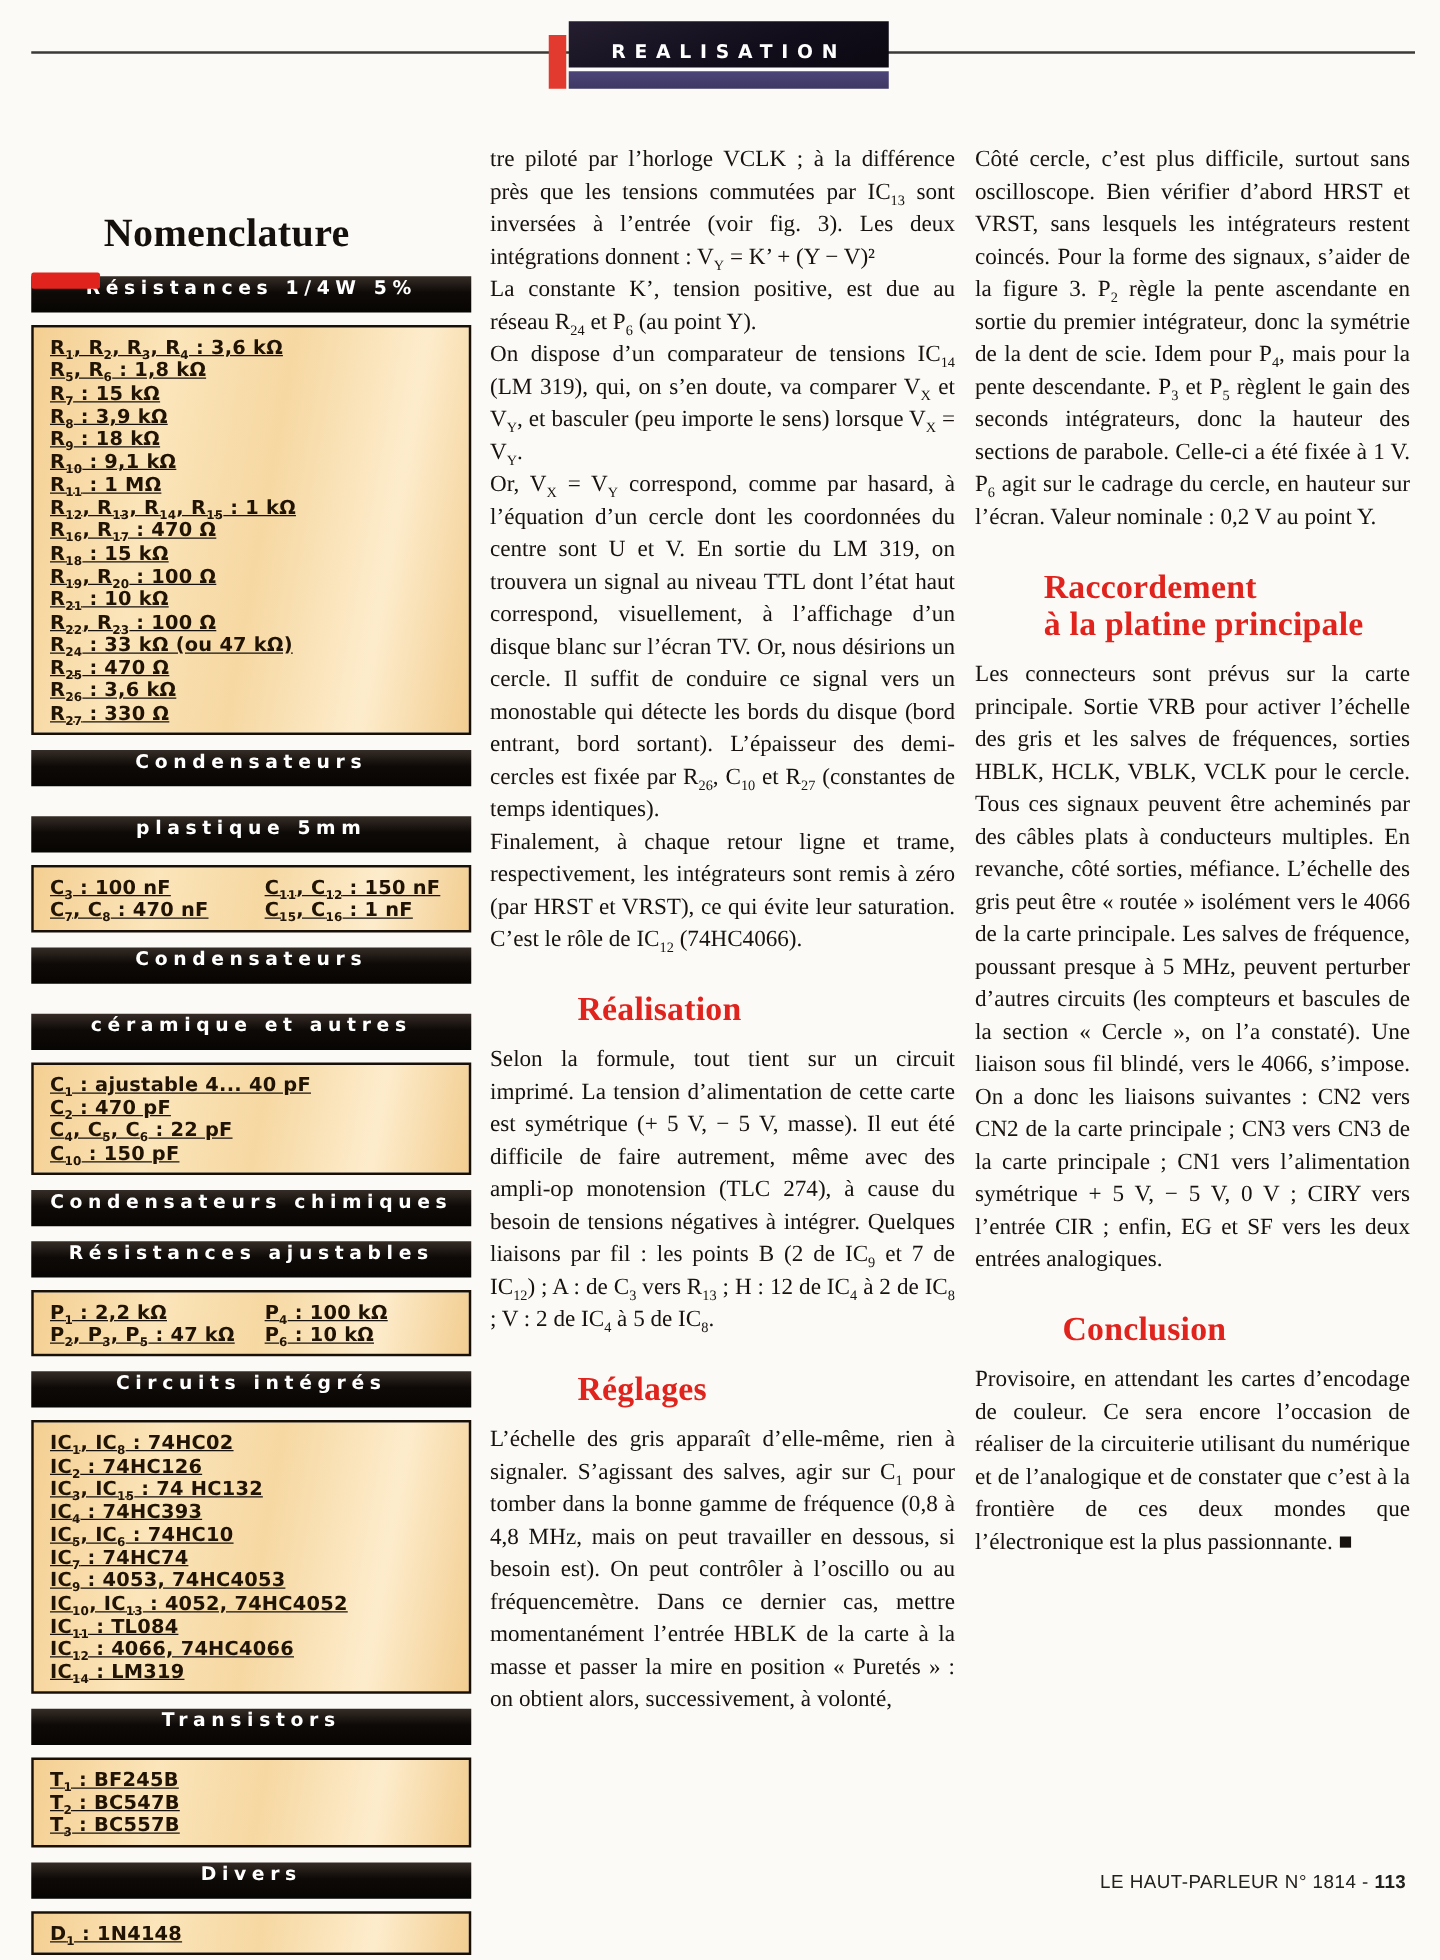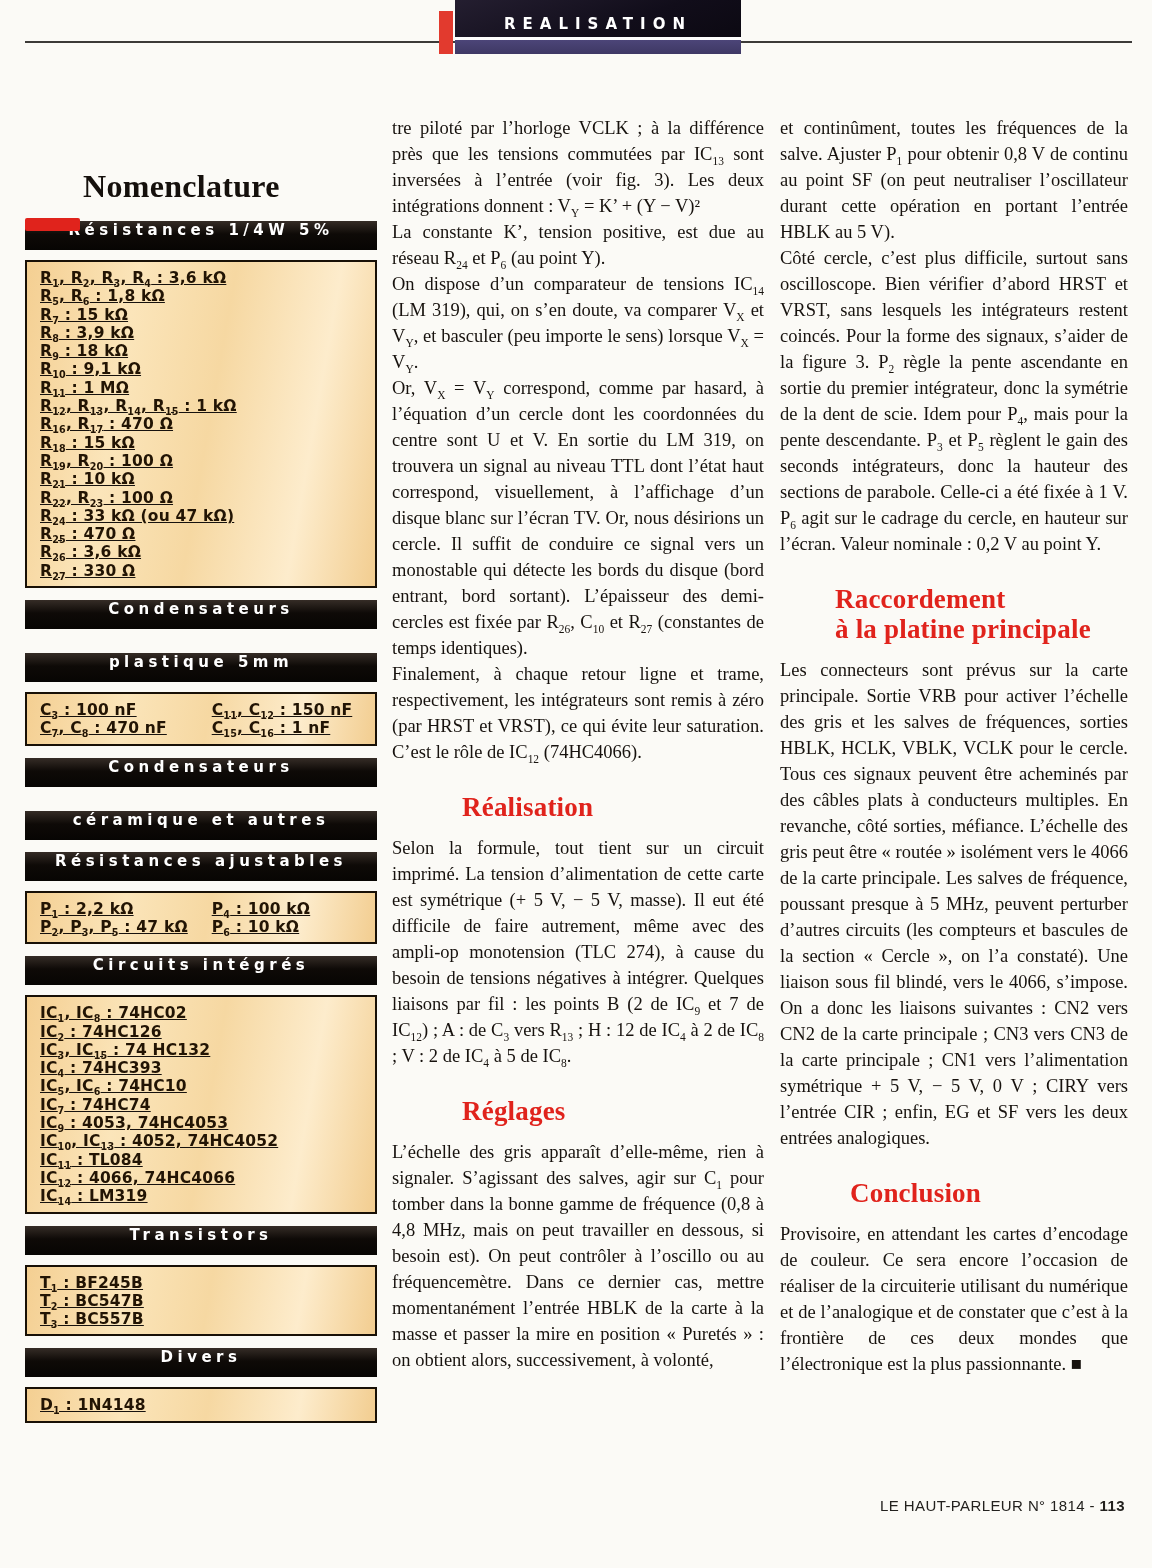--- a/index.html
+++ b/index.html
@@ -3,21 +3,21 @@
 <meta charset="utf-8">
 <style>
   html,body{margin:0;padding:0;}
   body{
     width:1152px;height:1568px;position:relative;
     background:#fbfaf6;overflow:hidden;
     font-family:"Liberation Serif",serif;color:#17120e;
   }
   
   .top-rule{position:absolute;left:25px;right:20px;top:41px;height:2px;background:#3c3a38;}
-  .header-box{position:absolute;left:455px;top:0;width:286px;height:54px;}
+  .header-box{position:absolute;left:455px;top:17px;width:256px;height:54px;}
   .header-navy{position:relative;height:37px;background:linear-gradient(160deg,#241e30 0%,#110d1a 60%,#0c0912 100%);}
   .header-label{
     position:absolute;left:0;right:0;bottom:4px;text-align:center;
     color:#fff;font:bold 15px/18px "DejaVu Sans",sans-serif;letter-spacing:7px;
   }
   .header-white{height:3px;background:#fdfdfd;}
   .header-purple{height:14px;background:linear-gradient(180deg,#4c4578,#3e3864);}
   .red-tab{position:absolute;left:-16px;top:11px;width:14px;height:43px;background:#e23a2e;}
   
   .nom-col{position:absolute;left:25px;top:125px;width:352px;}
@@ -122,23 +122,32 @@
           <div class="comp-line">C<sub>15</sub>, C<sub>16</sub> : 1 nF</div>
         </div>
     </div>
   </div>
 
   <div class="nom-section">
     <div>
         <div class="banner">Condensateurs</div>
         <div class="banner">céramique et autres</div>
       </div>
-  </div>
-
-  <div class="nom-section">
+    <div class="cream-box">
+        <div class="comp-line">C<sub>1</sub> : ajustable 4... 40 pF</div>
+        <div class="comp-line">C<sub>2</sub> : 470 pF</div>
+        <div class="comp-line">C<sub>4</sub>, C<sub>5</sub>, C<sub>6</sub> : 22 pF</div>
+        <div class="comp-line">C<sub>10</sub> : 150 pF</div>
+      </div>
+  </div>
+
+  <div class="nom-section">
+    <div>
+        <div class="banner">Condensateurs chimiques</div>
+      </div>
   </div>
 
   <div class="nom-section">
     <div>
         <div class="banner">Résistances ajustables</div>
       </div>
     <div class="cream-box two-col">
       <div class="colL">
           <div class="comp-line">P<sub>1</sub> : 2,2 kΩ</div>
           <div class="comp-line">P<sub>2</sub>, P<sub>3</sub>, P<sub>5</sub> : 47 kΩ</div>
@@ -196,21 +205,20 @@
     <div class="para">On dispose d’un comparateur de tensions IC<sub>14</sub> (LM 319), qui, on s’en doute, va comparer V<sub>X</sub> et V<sub>Y</sub>, et basculer (peu importe le sens) lorsque V<sub>X</sub> = V<sub>Y</sub>.</div>
     <div class="para">Or, V<sub>X</sub> = V<sub>Y</sub> correspond, comme par hasard, à l’équation d’un cercle dont les coordonnées du centre sont U et V. En sortie du LM 319, on trouvera un signal au niveau TTL dont l’état haut correspond, visuellement, à l’affichage d’un disque blanc sur l’écran TV. Or, nous désirions un cercle. Il suffit de conduire ce signal vers un monostable qui détecte les bords du disque (bord entrant, bord sortant). L’épaisseur des demi-cercles est fixée par R<sub>26</sub>, C<sub>10</sub> et R<sub>27</sub> (constantes de temps identiques).</div>
     <div class="para">Finalement, à chaque retour ligne et trame, respectivement, les intégrateurs sont remis à zéro (par HRST et VRST), ce qui évite leur saturation. C’est le rôle de IC<sub>12</sub> (74HC4066).</div>
     <div class="red-heading">Réalisation</div>
     <div class="para">Selon la formule, tout tient sur un circuit imprimé. La tension d’alimentation de cette carte est symétrique (+ 5 V, − 5 V, masse). Il eut été difficile de faire autrement, même avec des ampli-op monotension (TLC 274), à cause du besoin de tensions négatives à intégrer. Quelques liaisons par fil : les points B (2 de IC<sub>9</sub> et 7 de IC<sub>12</sub>) ; A : de C<sub>3</sub> vers R<sub>13</sub> ; H : 12 de IC<sub>4</sub> à 2 de IC<sub>8</sub> ; V : 2 de IC<sub>4</sub> à 5 de IC<sub>8</sub>.</div>
     <div class="red-heading">Réglages</div>
     <div class="para">L’échelle des gris apparaît d’elle-même, rien à signaler. S’agissant des salves, agir sur C<sub>1</sub> pour tomber dans la bonne gamme de fréquence (0,8 à 4,8 MHz, mais on peut travailler en dessous, si besoin est). On peut contrôler à l’oscillo ou au fréquencemètre. Dans ce dernier cas, mettre momentanément l’entrée HBLK de la carte à la masse et passer la mire en position « Puretés » : on obtient alors, successivement, à volonté,</div>
   </div>
 
 <div class="article-col col-right">
-    <div class="para">et continûment, toutes les fréquences de la salve. Ajuster P<sub>1</sub> pour obtenir 0,8 V de continu au point SF (on peut neutraliser l’oscillateur durant cette opération en portant l’entrée HBLK au 5 V).</div>
     <div class="para">Côté cercle, c’est plus difficile, surtout sans oscilloscope. Bien vérifier d’abord HRST et VRST, sans lesquels les intégrateurs restent coincés. Pour la forme des signaux, s’aider de la figure 3. P<sub>2</sub> règle la pente ascendante en sortie du premier intégrateur, donc la symétrie de la dent de scie. Idem pour P<sub>4</sub>, mais pour la pente descendante. P<sub>3</sub> et P<sub>5</sub> règlent le gain des seconds intégrateurs, donc la hauteur des sections de parabole. Celle-ci a été fixée à 1 V. P<sub>6</sub> agit sur le cadrage du cercle, en hauteur sur l’écran. Valeur nominale : 0,2 V au point Y.</div>
     <div class="red-heading h2">Raccordement<br>à la platine principale</div>
     <div class="para">Les connecteurs sont prévus sur la carte principale. Sortie VRB pour activer l’échelle des gris et les salves de fréquences, sorties HBLK, HCLK, VBLK, VCLK pour le cercle. Tous ces signaux peuvent être acheminés par des câbles plats à conducteurs multiples. En revanche, côté sorties, méfiance. L’échelle des gris peut être « routée » isolément vers le 4066 de la carte principale. Les salves de fréquence, poussant presque à 5 MHz, peuvent perturber d’autres circuits (les compteurs et bascules de la section « Cercle », on l’a constaté). Une liaison sous fil blindé, vers le 4066, s’impose. On a donc les liaisons suivantes : CN2 vers CN2 de la carte principale ; CN3 vers CN3 de la carte principale ; CN1 vers l’alimentation symétrique + 5 V, − 5 V, 0 V ; CIRY vers l’entrée CIR ; enfin, EG et SF vers les deux entrées analogiques.</div>
     <div class="red-heading">Conclusion</div>
     <div class="para">Provisoire, en attendant les cartes d’encodage de couleur. Ce sera encore l’occasion de réaliser de la circuiterie utilisant du numérique et de l’analogique et de constater que c’est à la frontière de ces deux mondes que l’électronique est la plus passionnante.  ■</div>
   </div>
 
 <div class="footer">
   <span>LE HAUT-PARLEUR N° 1814 - </span><b>113</b>
 </div>

